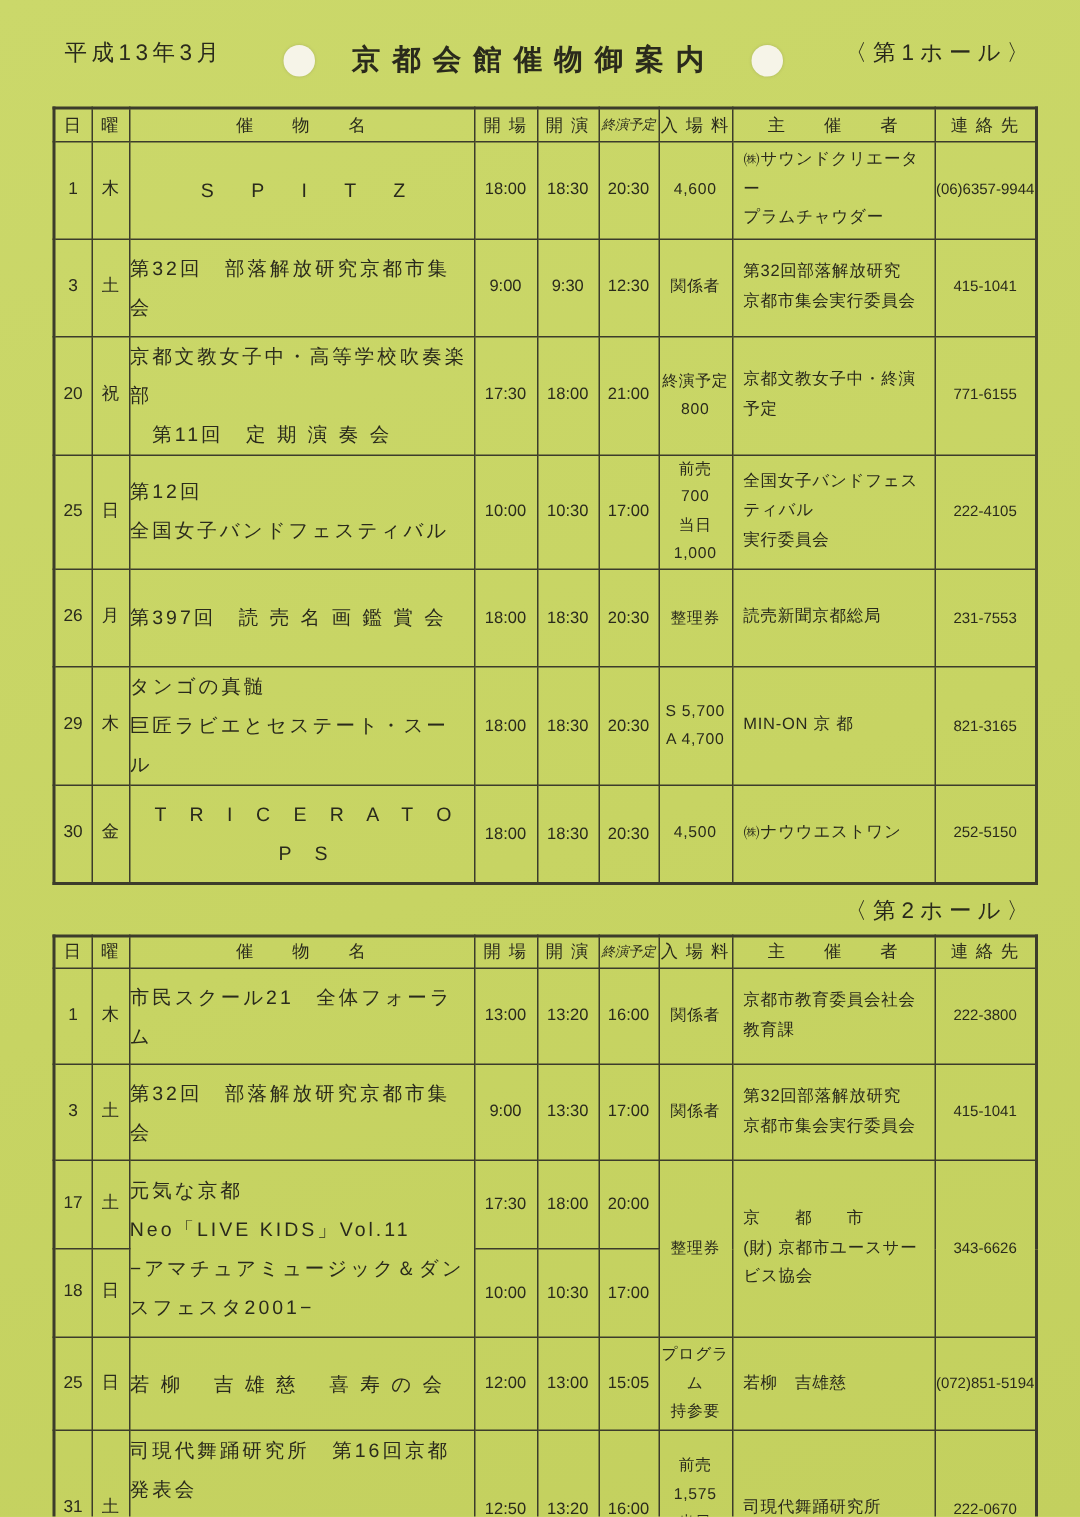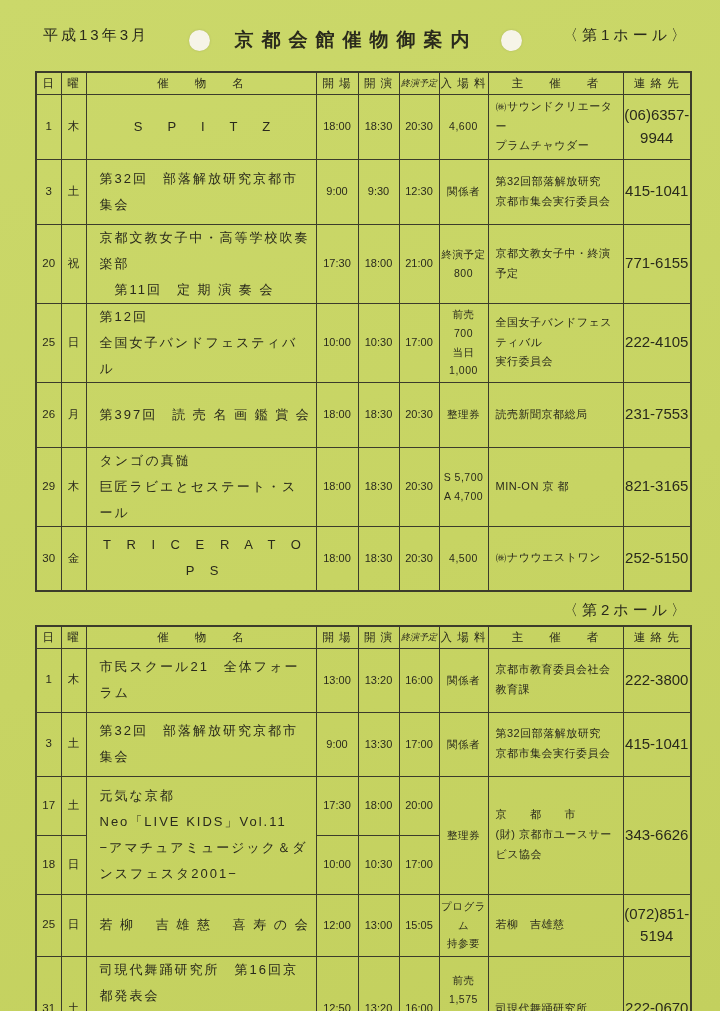--- a/index.html
+++ b/index.html
@@ -27,25 +27,25 @@
   
   table.hall-table{
     width:655px;border-collapse:collapse;table-layout:fixed;
     border:2px solid #3c3c2b;background:transparent;
   }
   .hall-table th,.hall-table td{border:1px solid #3c3c2b;padding:0;overflow:hidden;}
   .hall-table thead tr{height:22px;}
   .hall-table th{font-size:11.5px;font-weight:normal;letter-spacing:1px;text-align:center;}
   .hall-table th:nth-child(6){font-size:9px;letter-spacing:0;font-style:italic;}
   .hall-table td{font-size:11px;text-align:center;vertical-align:middle;line-height:1.5;}
-  td.name{text-align:left;padding-left:13px;padding-right:4px;font-size:13px;letter-spacing:2px;line-height:2.0;}
+  td.name{text-align:left;padding-right:4px;font-size:13px;letter-spacing:2px;line-height:2.0;}
   td.name.center{text-align:center;padding-left:12px;letter-spacing:6px;}
   td.fee{font-size:10.5px;letter-spacing:.5px;line-height:1.8;}
   td.org{text-align:left;padding-left:7px;padding-right:3px;font-size:11px;letter-spacing:.5px;line-height:1.8;}
-  td.tel{font-size:15px;letter-spacing:0;}
+  td.tel{font-size:10px;letter-spacing:0;}
   td.day,td.wd{font-size:11.5px;}
   
   .hall1 tbody tr{height:65px;}
   .hall1 tbody tr:nth-child(3),
   .hall1 tbody tr:nth-child(4),
   .hall1 tbody tr:nth-child(6){height:71px;}
   .hall2 tbody tr{height:64px;}
   .hall2 tbody tr:nth-child(3),
   .hall2 tbody tr:nth-child(4){height:59px;}
   .hall2 tbody tr:nth-child(5){height:62px;}

